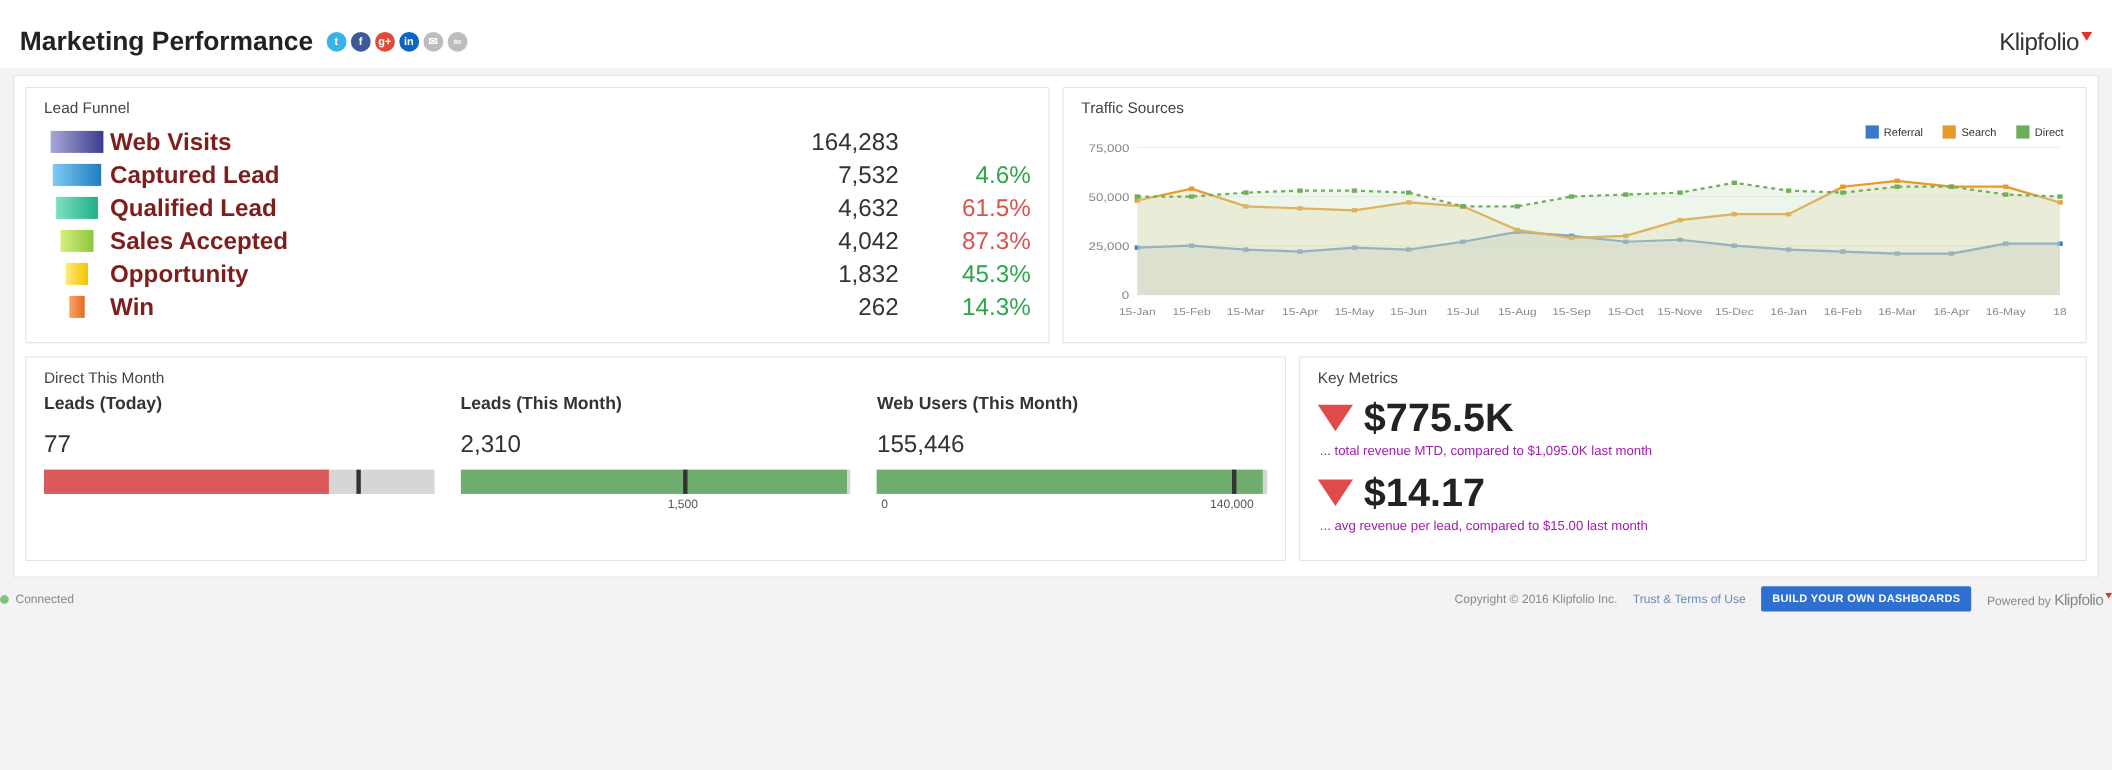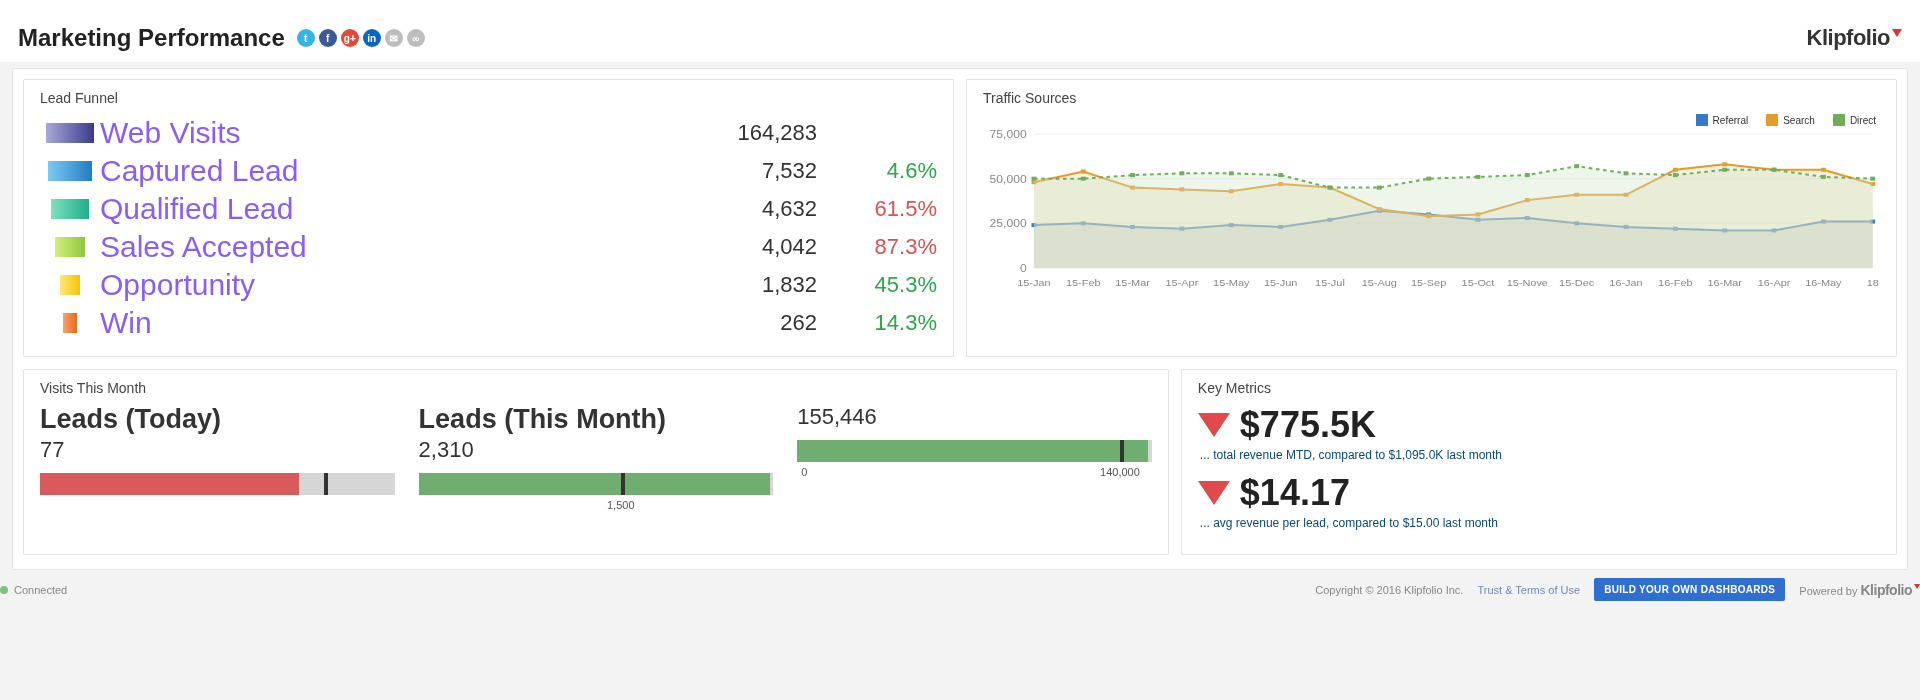--- a/index.html
+++ b/index.html
@@ -15,21 +15,21 @@
     background: #fff;
   }
   .topbar-left { display:flex; align-items:center; gap:12px; }
   .page-title { font-size: 24px; font-weight: 700; color:#222; }
   .share-icons { display:flex; gap:4px; }
   .share-icons .ico {
     width:18px; height:18px; border-radius:50%;
     display:inline-flex; align-items:center; justify-content:center;
     color:#fff; font-size:10px; font-weight:700;
   }
-  .brand { font-size:22px; font-weight:700; letter-spacing:-0.5px; }
+  .brand { font-size:22px; font-weight:400; letter-spacing:-0.5px; }
   .brand .tri {
     display:inline-block; width:0;height:0;
     border-left:5px solid transparent; border-right:5px solid transparent;
     border-top:8px solid #e03333; margin-left:2px; vertical-align: super;
   }
 
   .dash {
     margin: 6px 12px 0;
     background:#fff;
     border:1px solid #e4e4e4;
@@ -47,55 +47,55 @@
   }
   .panel-title { font-size:14px; color:#444; margin-bottom:8px; }
 
   
   .funnel-row {
     display:grid;
     grid-template-columns: 60px 1fr 140px 120px;
     align-items:center;
     padding:2px 0;
   }
-  .funnel-label { font-size:30px; color:#8b5cf6; }
+  .funnel-label { font-size:22px; color:#7f1d1d;font-weight:bold; }
   .funnel-val   { font-size:22px; text-align:right; }
   .funnel-pct   { font-size:22px; text-align:right; }
   .pct-green { color:#2ea64a; }
   .pct-red   { color:#d9534f; }
   .fblock {
     height:20px; margin:0 auto;
   }
 
   
   .chart-wrap { position:relative; }
   .legend { position:absolute; right:4px; top:0; display:flex; gap:18px; font-size:10px;}
   .legend span.sw { display:inline-block; width:12px; height:12px; vertical-align:-2px; margin-right:5px;}
 
   
   .bullets { display:grid; grid-template-columns: 1fr 1fr 1fr; gap:24px; }
-  .bullet h3 { font-size:27px; font-weight:700; margin-bottom:2px;}
+  .bullet h3 { font-size:16px; font-weight:700; margin-bottom:14px;}
   .bullet .val { font-size:22px; margin-bottom:10px;}
   .bar-outer {
     height:22px; width:100%; position:relative; background:#d6d6d6;
   }
   .bar-fill { position:absolute; top:0; left:0; height:100%; }
   .bar-tick { position:absolute; top:0; height:100%; width:4px; background:#333; }
   .bar-scale { font-size:11px; color:#555; margin-top:4px; position:relative; height:14px;}
   .bar-scale span { position:absolute; transform:translateX(-50%);}
 
   
   .metric { display:flex; align-items:center; gap:10px; margin-top:4px;}
   .metric .tri-down {
     width:0;height:0;
     border-left:16px solid transparent; border-right:16px solid transparent;
     border-top:24px solid #e14a4a;
   }
   .metric .big { font-size:36px; font-weight:700; color:#222;}
-  .metric-sub { font-size:12px; color:#0c4a6e; margin:2px 0 10px 2px;}
+  .metric-sub { font-size:12px; color:#a21caf; margin:2px 0 10px 2px;}
 
   
   .footer {
     display:flex; align-items:center; justify-content:space-between;
     padding:8px 0; font-size:11px; color:#888;
   }
   .footer .left { display:flex; align-items:center; gap:6px;}
   .footer .dot { width:8px; height:8px; border-radius:50%; background:#7cc57c; display:inline-block;}
   .footer .right { display:flex; align-items:center; gap:14px;}
   .footer a { color:#6a8bbf; text-decoration:none; }
@@ -266,21 +266,21 @@
             <rect x="691.2941176470588" y="60.879999999999995" width="4" height="4" fill="#6fae5b"></rect>
             <rect x="732" y="62.66666666666667" width="4" height="4" fill="#6fae5b"></rect>
           </svg>
       </div>
     </div>
   </div>
 
   <div class="row2">
 
     <div class="panel">
-      <div class="panel-title">Visits This Month</div>
+      <div class="panel-title">Direct This Month</div>
       <div class="bullets" id="bullets">
           <div class="bullet">
             <h3>Leads (Today)</h3>
             <div class="val">77</div>
             <div class="bar-outer">
               <div class="bar-fill" style="width:73%;background:#d85a5a"></div>
               <div class="bar-tick" style="left:80%"></div>
             </div>
             <div class="bar-scale"></div>
           </div>
@@ -289,20 +289,21 @@
             <div class="val">2,310</div>
             <div class="bar-outer">
               <div class="bar-fill" style="width:99%;background:#6fae6f"></div>
               <div class="bar-tick" style="left:56.99999999999999%"></div>
             </div>
             <div class="bar-scale">
               <span style="left:56.99999999999999%">1,500</span>
             </div>
           </div>
           <div class="bullet">
+            <h3>Web Users (This Month)</h3>
             <div class="val">155,446</div>
             <div class="bar-outer">
               <div class="bar-fill" style="width:99%;background:#6fae6f"></div>
               <div class="bar-tick" style="left:91%"></div>
             </div>
             <div class="bar-scale">
               <span style="left:2%">0</span>
               <span style="left:91%">140,000</span>
             </div>
           </div>

